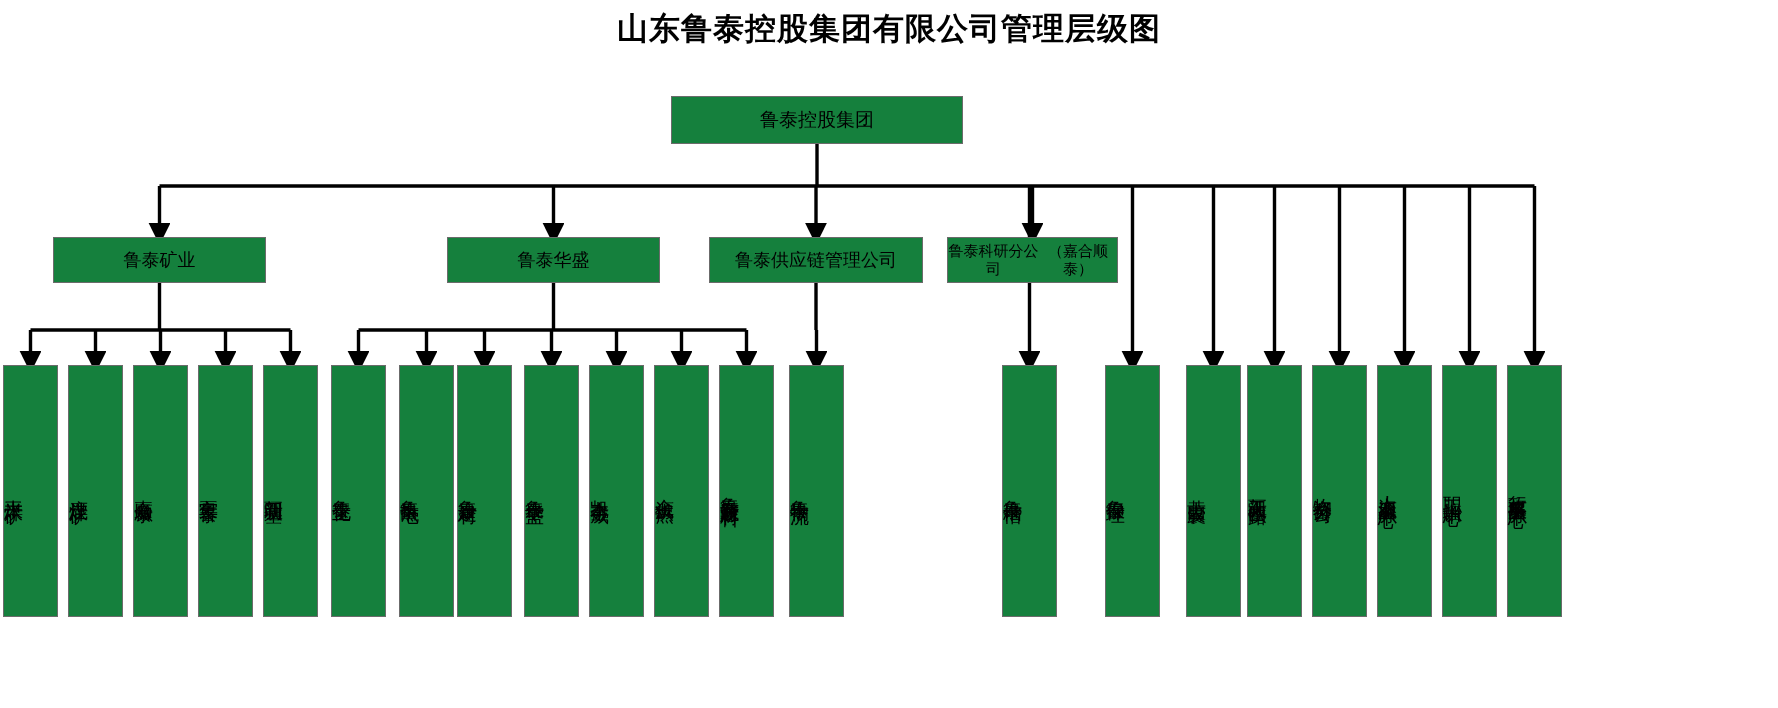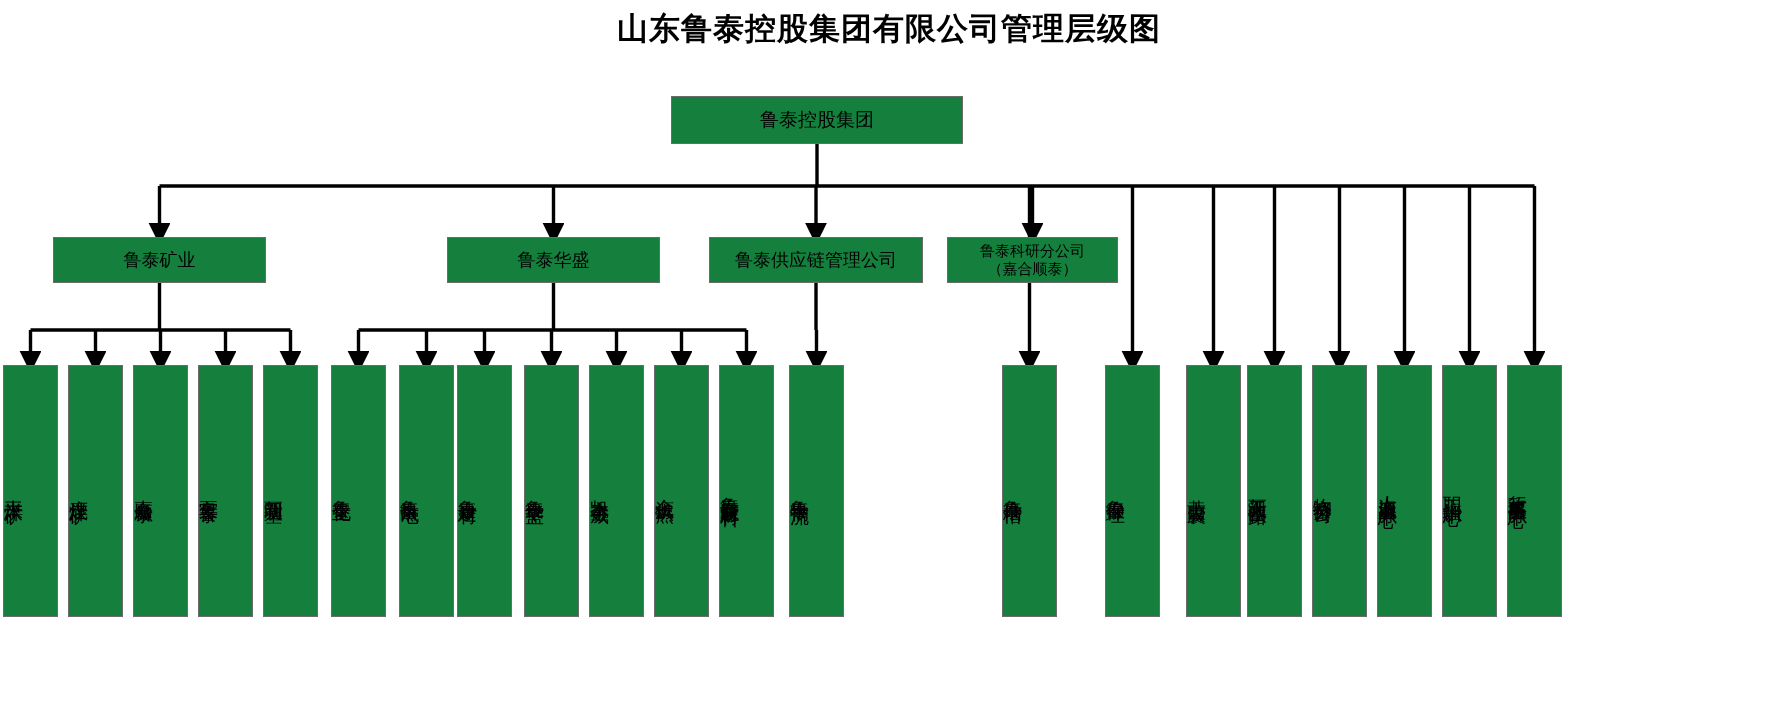--- a/index.html
+++ b/index.html
@@ -48,21 +48,21 @@
   .node.level1 {
     font-size: 19px;
   }
   .node.level2 {
     font-size: 18px;
   }
   .node.level2.two-line {
     font-size: 15px;
     line-height: 1.22;
     text-align: center;
-    flex-direction: column;
+    flex-direction: row;
   }
   .node.leaf {
     font-size: 19px;
     writing-mode: vertical-rl;
     text-orientation: upright;
     letter-spacing: 2px;
     align-items: flex-start;
     justify-content: center;
     padding-top: 0;
     line-height: 1.02;

